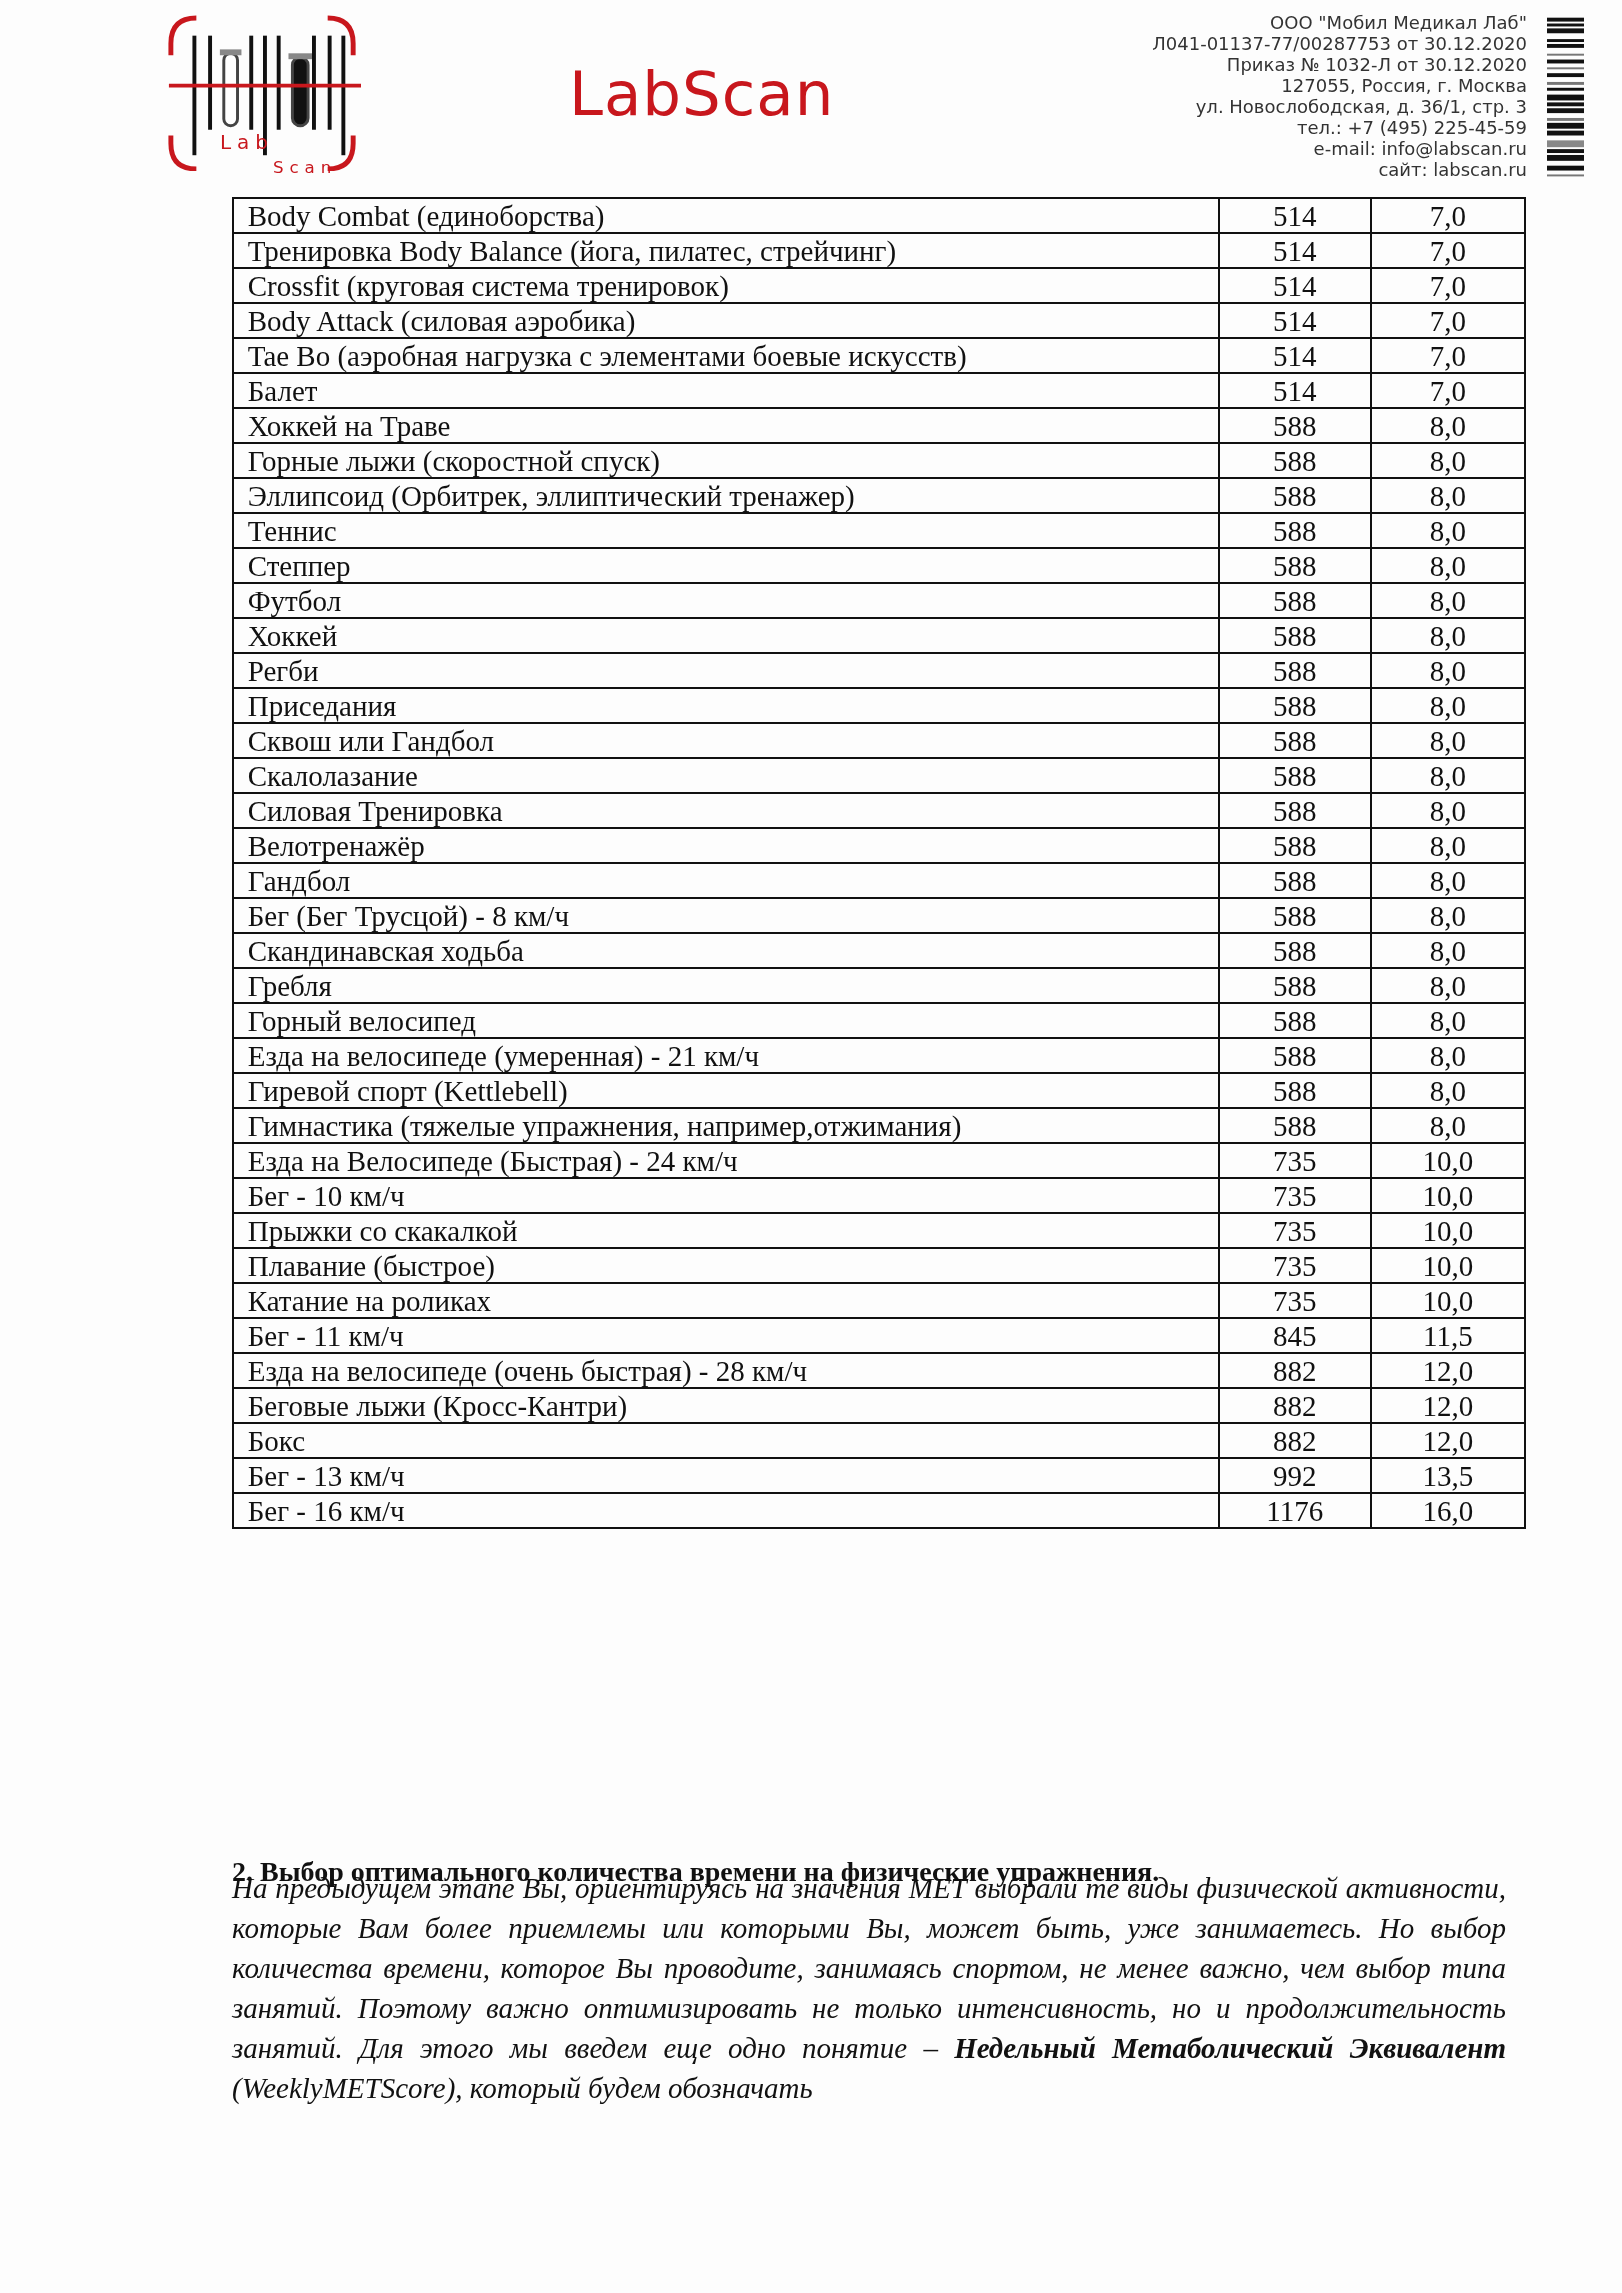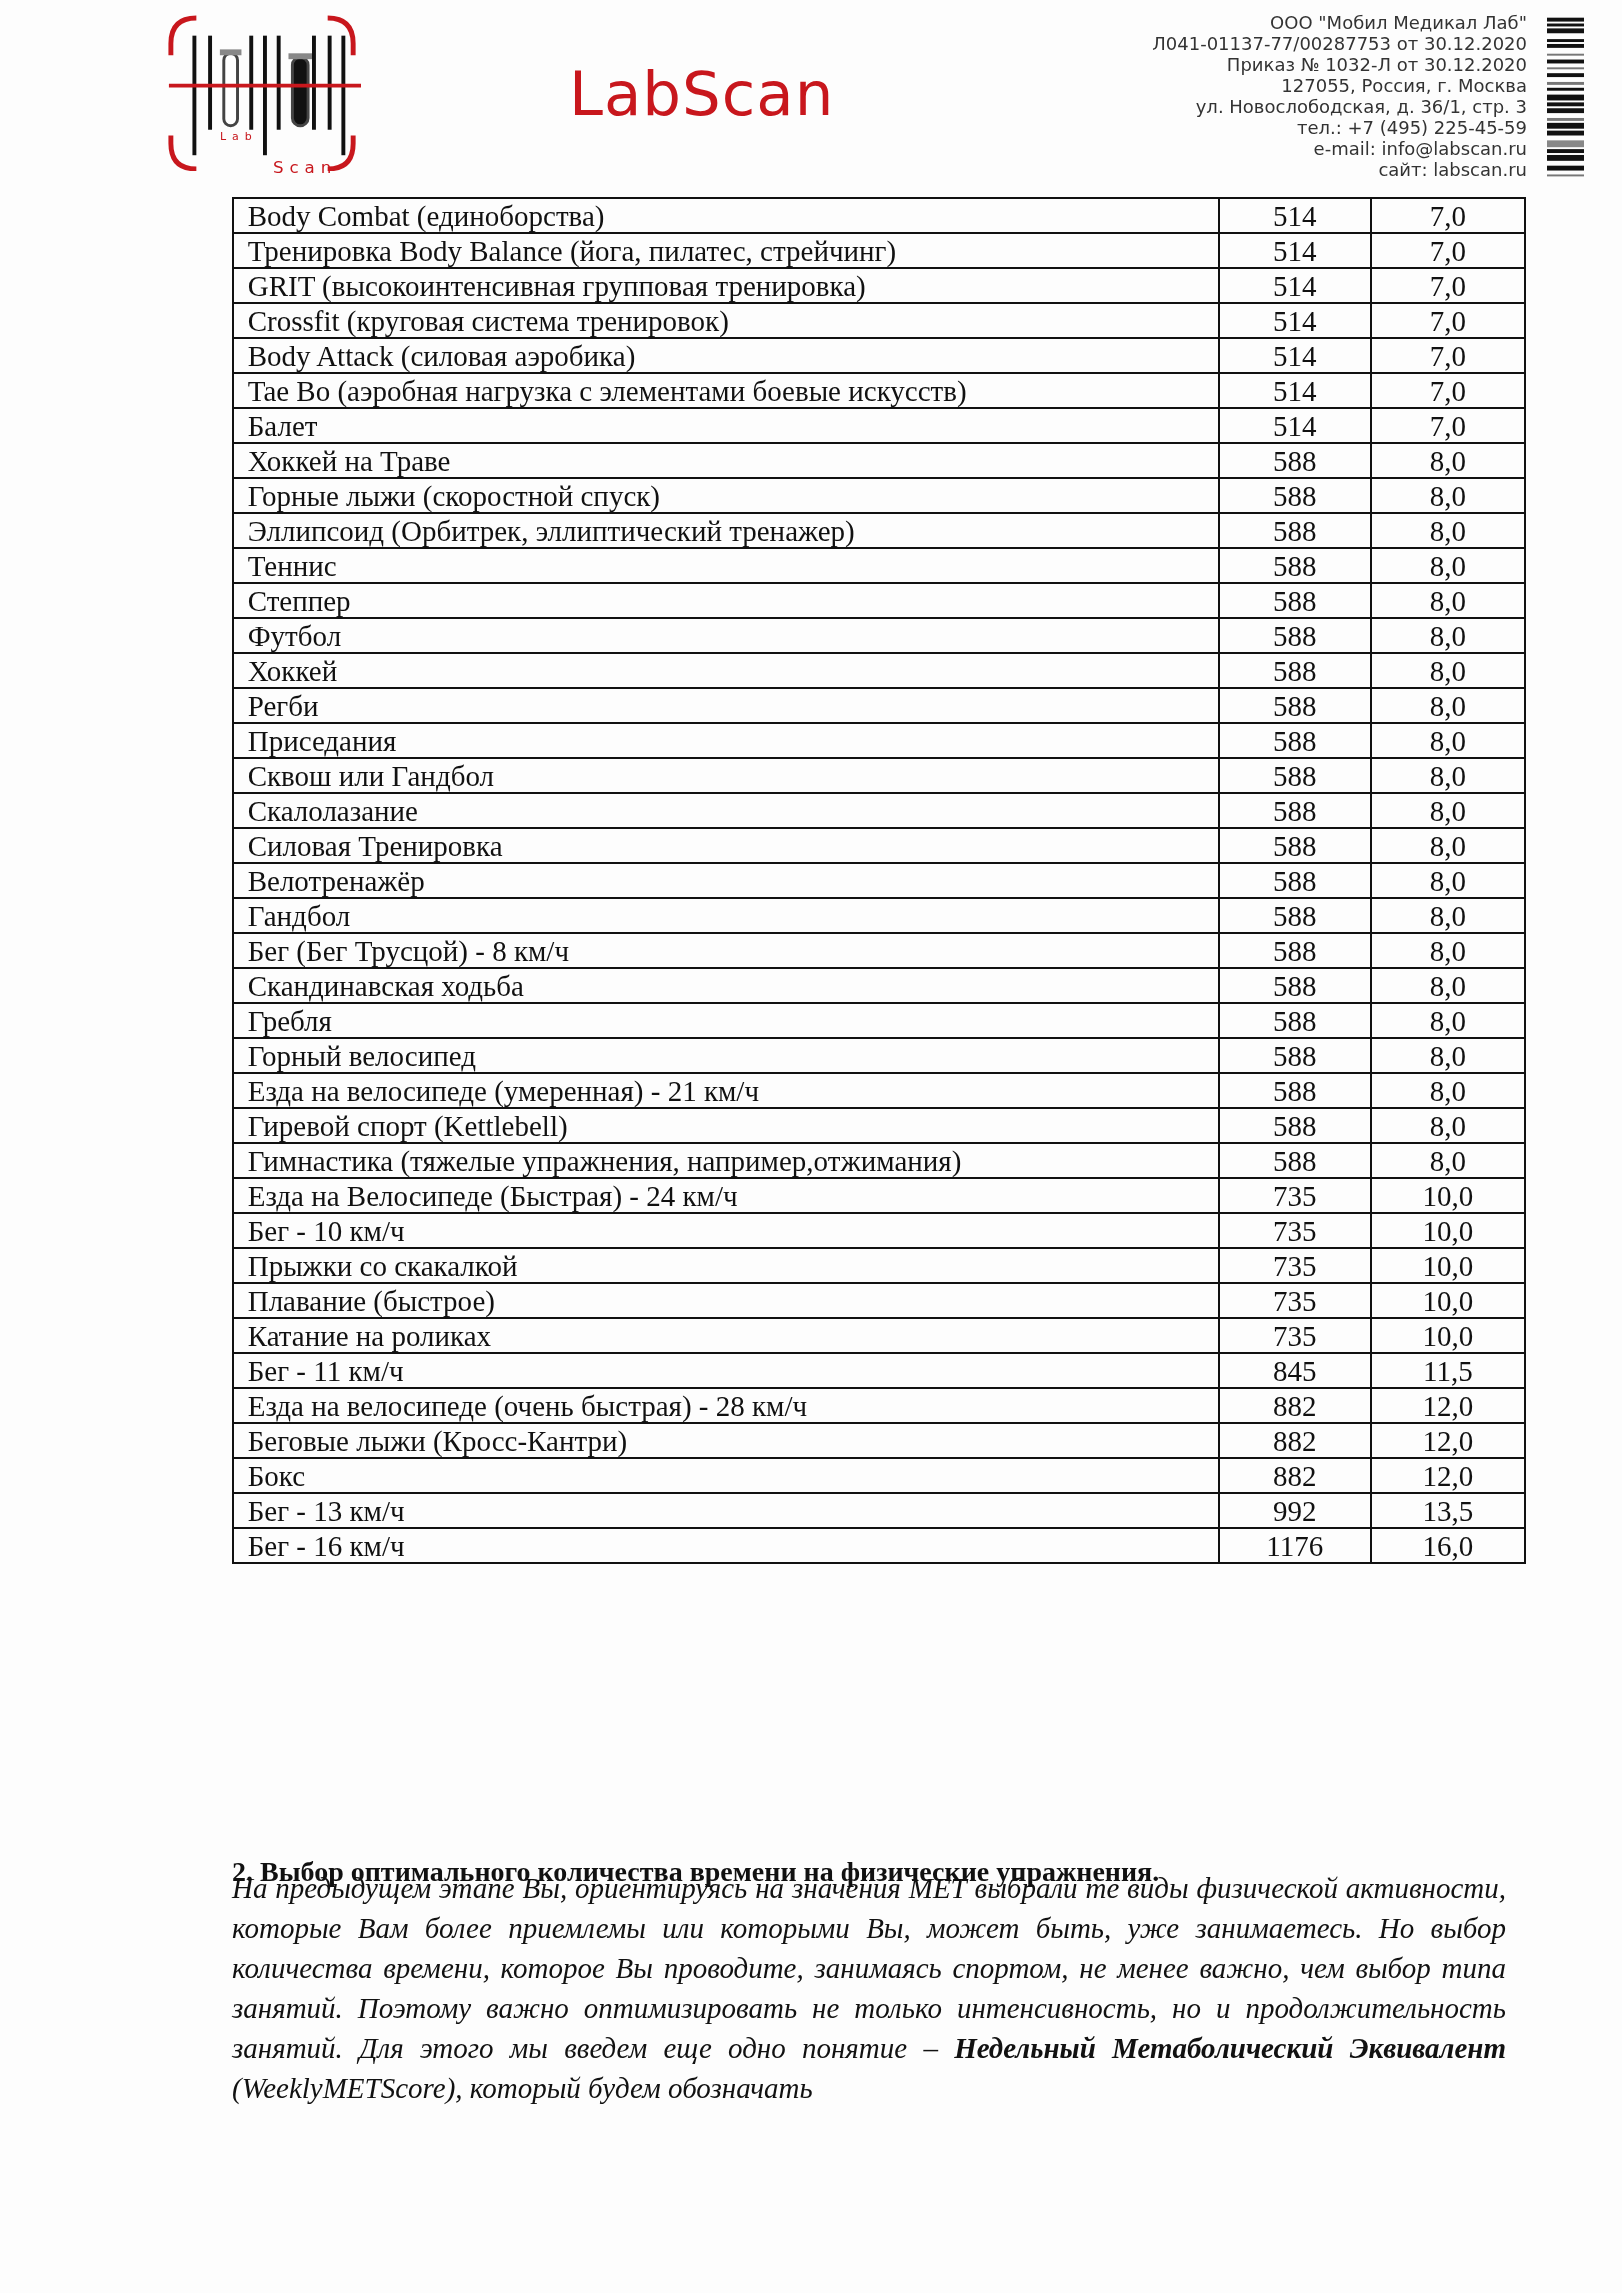--- a/index.html
+++ b/index.html
@@ -101,21 +101,21 @@
       <line x1="182" y1="22" x2="182" y2="144"></line>
     </g>
 
     <rect x="60" y="40" width="14" height="74" rx="7" fill="#fff" stroke="#444" stroke-width="3"></rect>
     <rect x="56" y="36" width="22" height="6" fill="#888"></rect>
     <rect x="130" y="44" width="16" height="70" rx="8" fill="#111" stroke="#444" stroke-width="3"></rect>
     <rect x="126" y="40" width="24" height="6" fill="#888"></rect>
 
     <line x1="4" y1="73" x2="210" y2="73" stroke="#c8171d" stroke-width="4"></line>
   </svg>
-  <span style="position:absolute;left:55px;top:116px;font-family:'DejaVu Sans',sans-serif;font-size:11px;letter-spacing:5.9px;color:#c8171d;">Lab</span>
+  <span style="position:absolute;left:55px;top:116px;font-family:'DejaVu Sans',sans-serif;font-size:20px;letter-spacing:5.9px;color:#c8171d;">Lab</span>
   <span style="position:absolute;left:108px;top:116px;font-family:'DejaVu Sans',sans-serif;font-size:16.7px;letter-spacing:5.9px;color:#c8171d;margin-top:27px;">Scan</span>
   <div class="logo-word">LabScan</div>
 </div>
 
 <div class="company">
   <div>ООО "Мобил Медикал Лаб"</div>
   <div>Л041-01137-77/00287753 от 30.12.2020</div>
   <div>Приказ № 1032-Л от 30.12.2020</div>
   <div>127055, Россия, г. Москва</div>
   <div>ул. Новослободская, д. 36/1, стр. 3</div>
@@ -157,25 +157,20 @@
         <td class="name">Body Combat (единоборства)</td>
         <td class="kcal">514</td>
         <td class="met">7,0</td>
       </tr>
     <tr>
         <td class="name">Тренировка Body Balance (йога, пилатес, стрейчинг)</td>
         <td class="kcal">514</td>
         <td class="met">7,0</td>
       </tr>
     <tr>
-        <td class="name">GRIT (высокоинтенсивная групповая тренировка)</td>
-        <td class="kcal">514</td>
-        <td class="met">7,0</td>
-      </tr>
-    <tr>
         <td class="name">Crossfit (круговая система тренировок)</td>
         <td class="kcal">514</td>
         <td class="met">7,0</td>
       </tr>
     <tr>
         <td class="name">Body Attack (силовая аэробика)</td>
         <td class="kcal">514</td>
         <td class="met">7,0</td>
       </tr>
     <tr>

